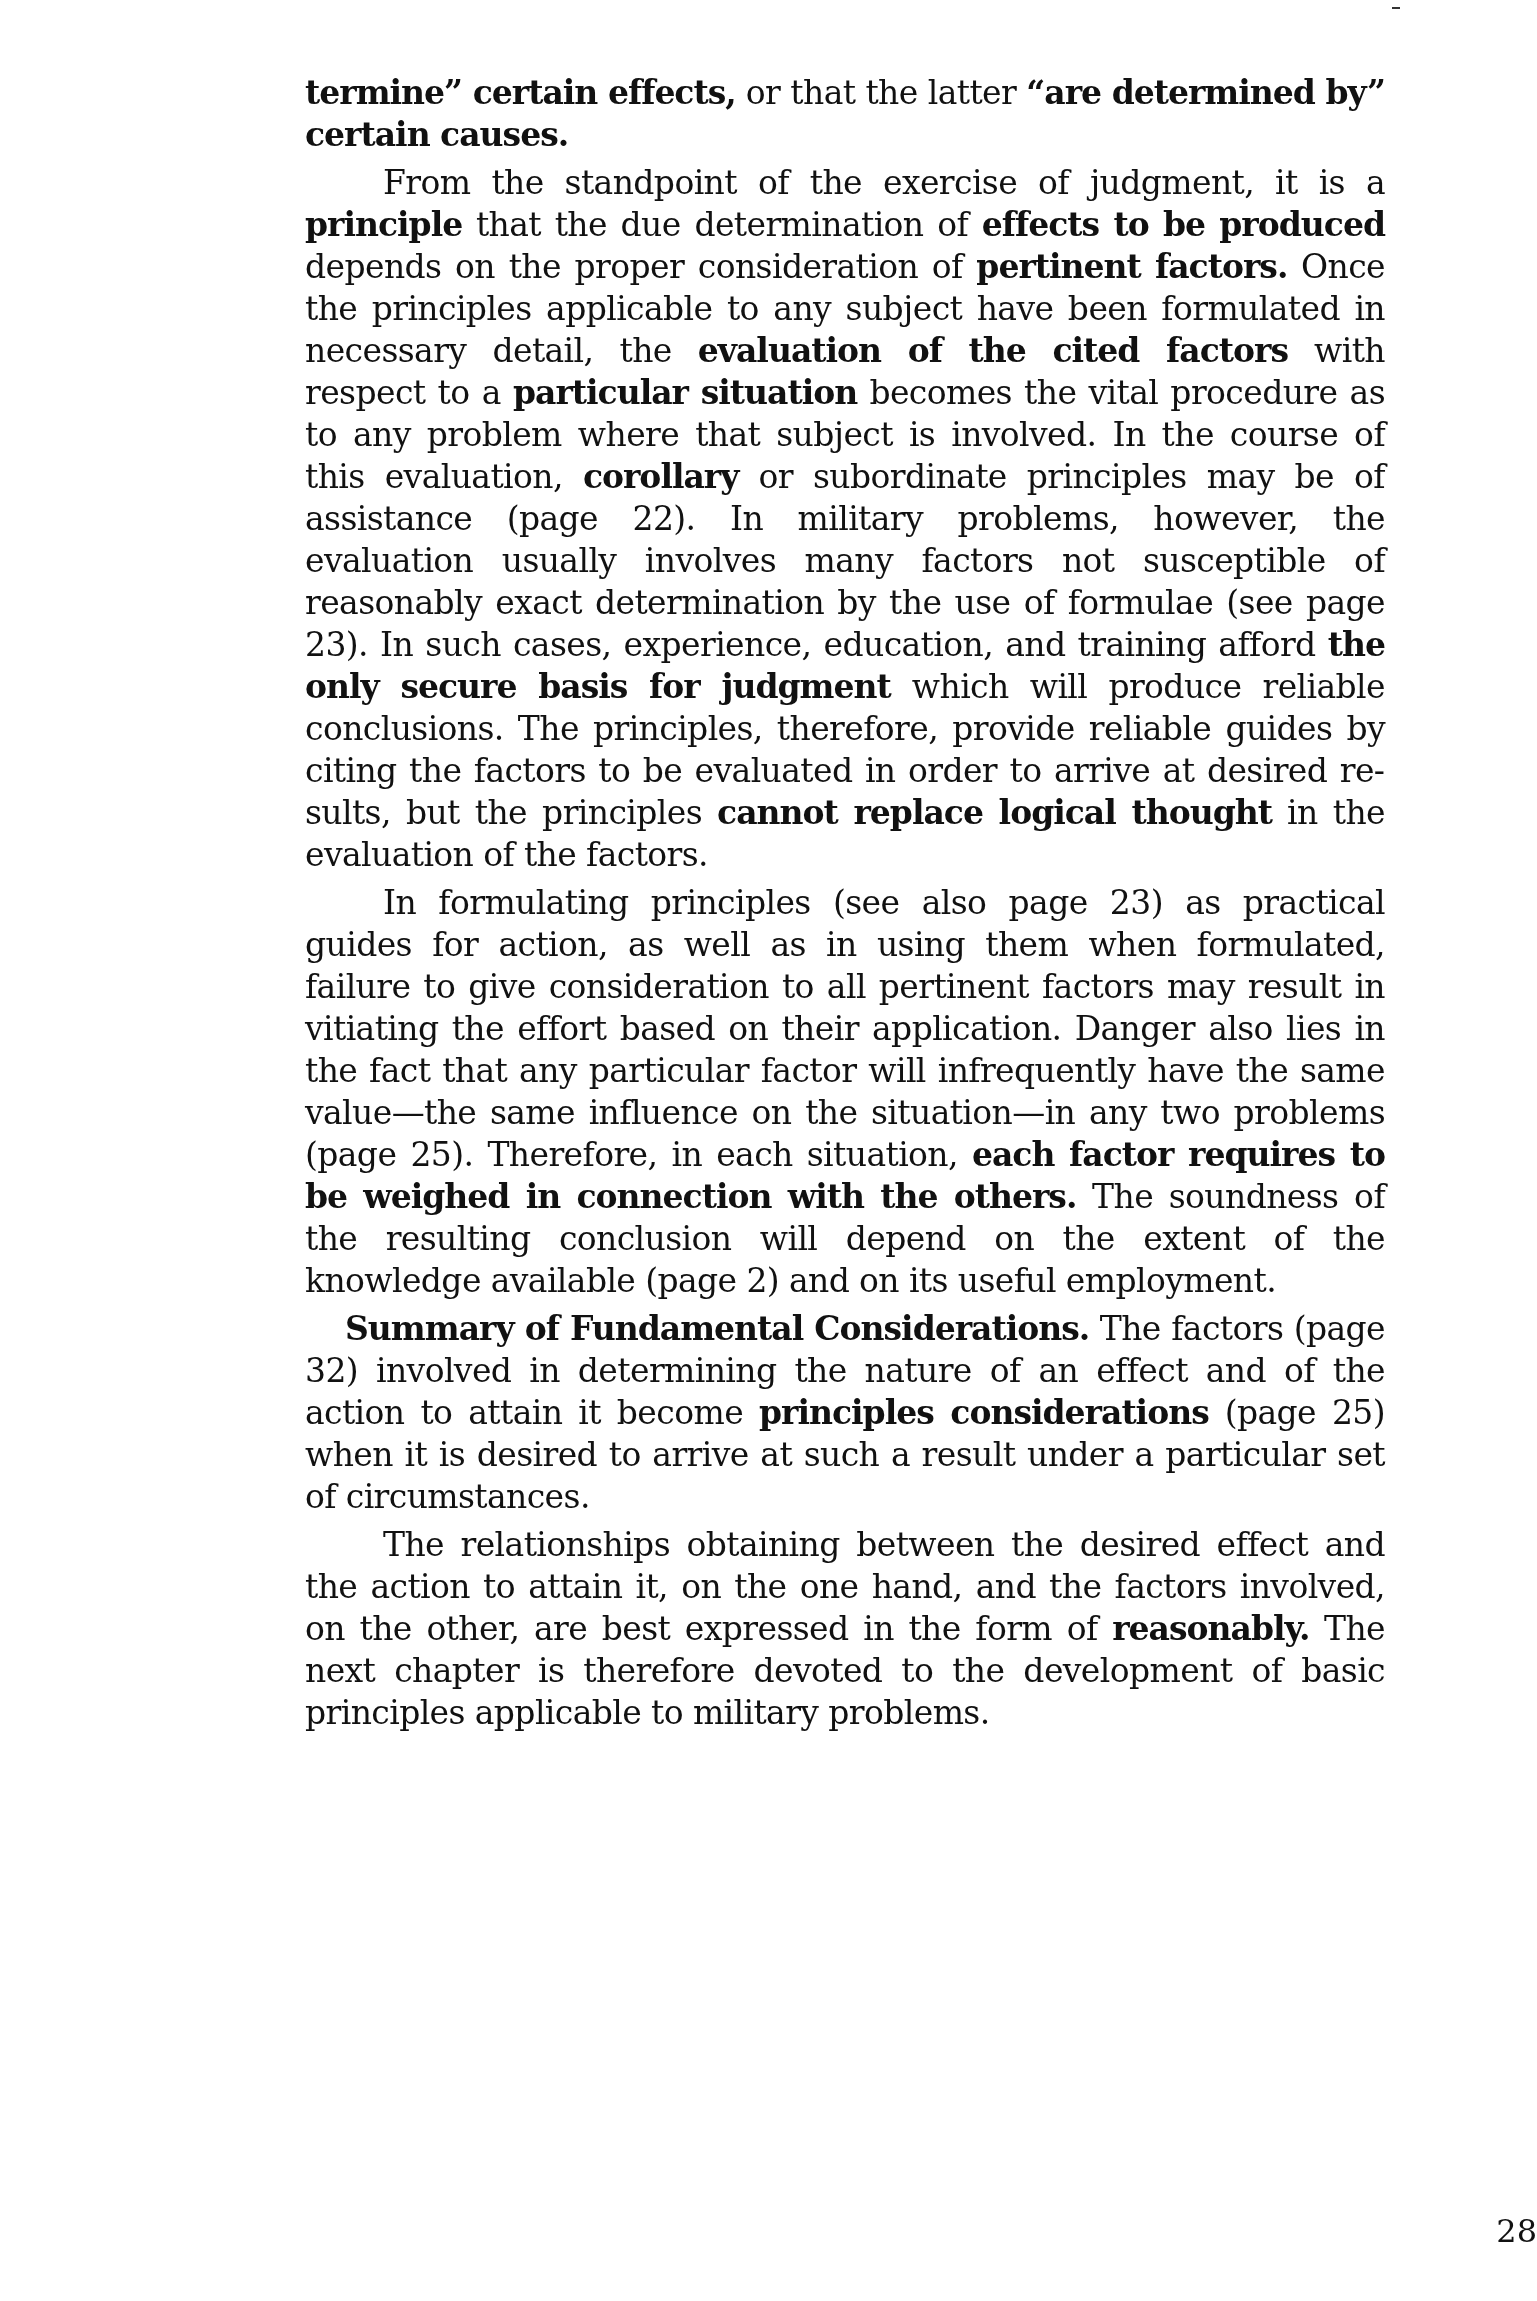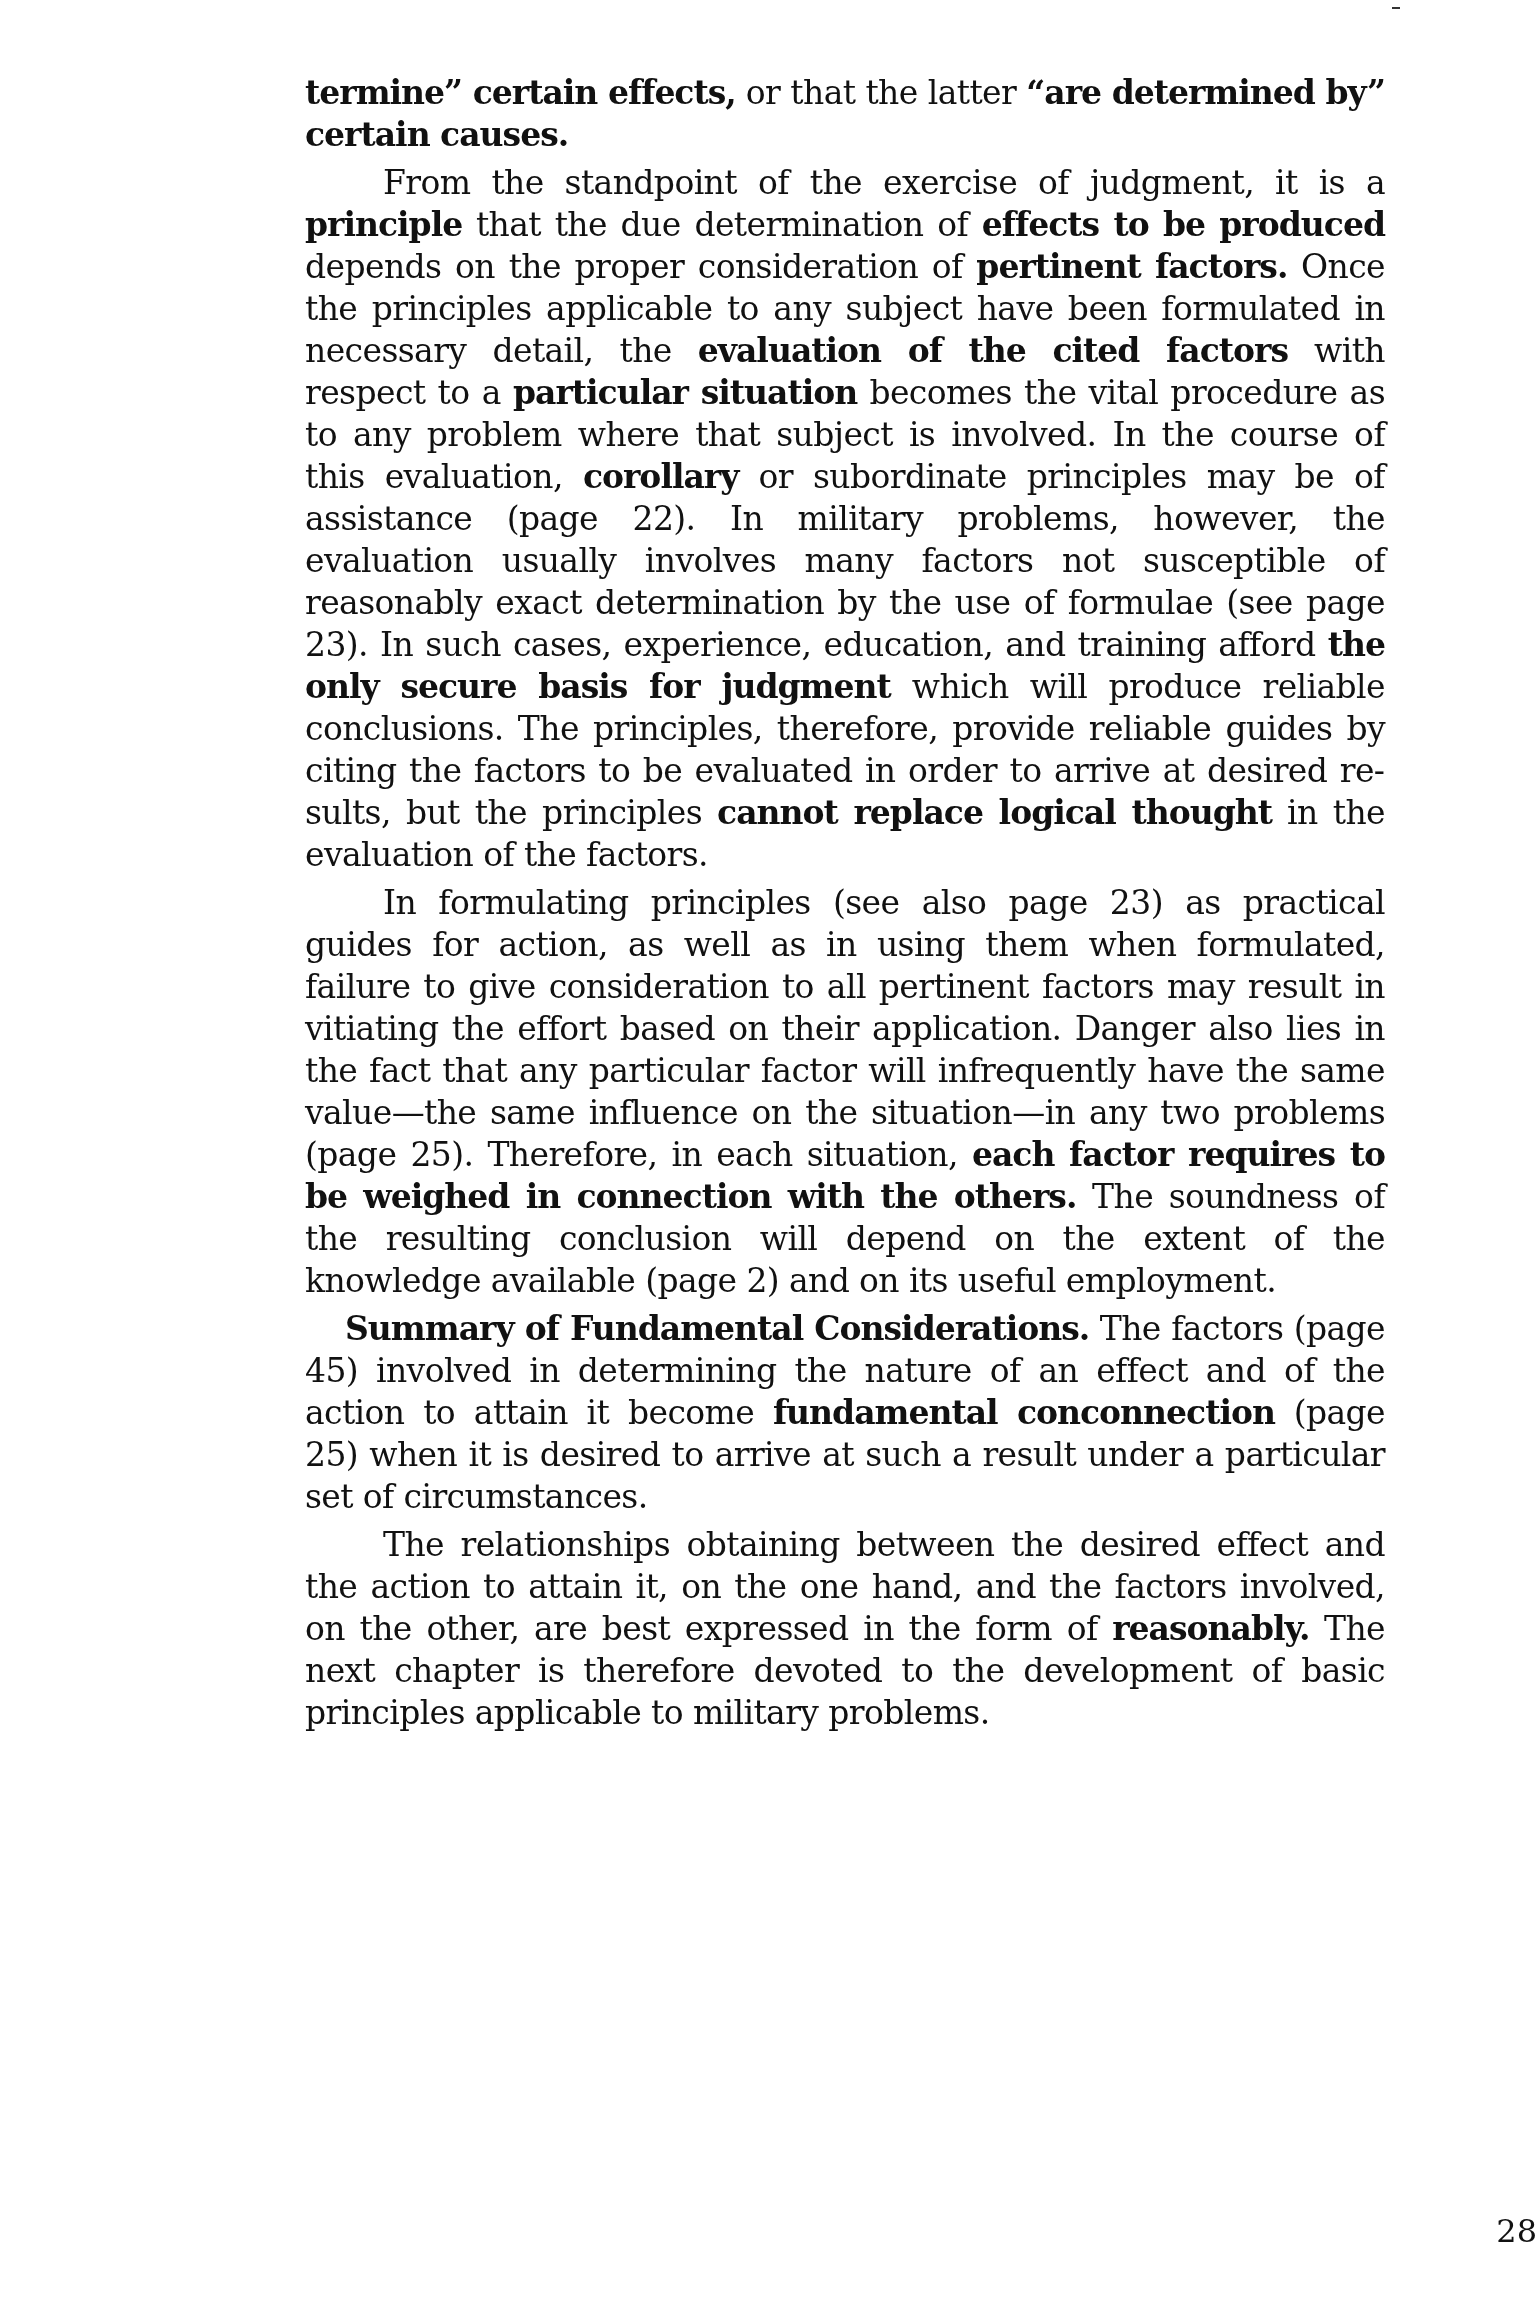--- a/index.html
+++ b/index.html
@@ -23,17 +23,17 @@
 </style>
 </head>
 <body>
 
 <div class="speck"></div>
 
 <div class="page">
   <p><b>termine” certain effects,</b><span> or that the latter </span><b>“are determined by” certain causes.</b></p>
   <p class="indent"><span>From the standpoint of the exercise of judgment, it is a </span><b>principle</b><span> that the due determination of </span><b>effects to be produced</b><span> depends on the proper consideration of </span><b>pertinent factors.</b><span> Once the principles applicable to any subject have been formulated in necessary detail, the </span><b>evaluation of the cited factors</b><span> with respect to a </span><b>particular situation</b><span> becomes the vital procedure as to any problem where that subject is involved.  In the course of this evaluation, </span><b>corollary</b><span> or subordinate principles may be of assistance (page 22).  In military problems, however, the evaluation usually involves many factors not susceptible of reasonably exact determina­tion by the use of formulae (see page 23). In such cases, experience, education, and training afford </span><b>the only secure basis for judgment</b><span> which will produce reliable conclusions. The principles, therefore, provide reliable guides by citing the factors to be evaluated in order to arrive at desired re­sults, but the principles </span><b>cannot replace logical thought</b><span> in the evaluation of the factors.</span></p>
   <p class="indent"><span>In formulating principles (see also page 23) as practical guides for action, as well as in using them when formulated, failure to give consideration to all pertinent factors may result in vitiating the effort based on their application. Danger also lies in the fact that any particular factor will infrequently have the same value—the same influence on the situation—in any two problems (page 25).  Therefore, in each situation, </span><b>each factor requires to be weighed in connection with the others.</b><span> The soundness of the resulting conclusion will depend on the extent of the knowledge avail­able (page 2) and on its useful employment.</span></p>
-  <p class="run-in"><b>Summary of Fundamental Considerations.</b><span>  The factors (page 45) involved in determining the nature of an effect and of the action to attain it become </span><b>fundamental con­connection</b><span> (page 25) when it is desired to arrive at such a result under a particular set of circumstances.</span></p>
+  <p class="run-in"><b>Summary of Fundamental Considerations.</b><span>  The factors (page 32) involved in determining the nature of an effect and of the action to attain it become </span><b>principles con­siderations</b><span> (page 25) when it is desired to arrive at such a result under a particular set of circumstances.</span></p>
   <p class="indent"><span>The relationships obtaining between the desired effect and the action to attain it, on the one hand, and the factors involved, on the other, are best expressed in the form of </span><b>reasonably.</b><span>  The next chapter is therefore devoted to the development of basic principles applicable to military prob­lems.</span></p>
 </div>
 
 <div class="folio">28</div>
 
 </body></html>

